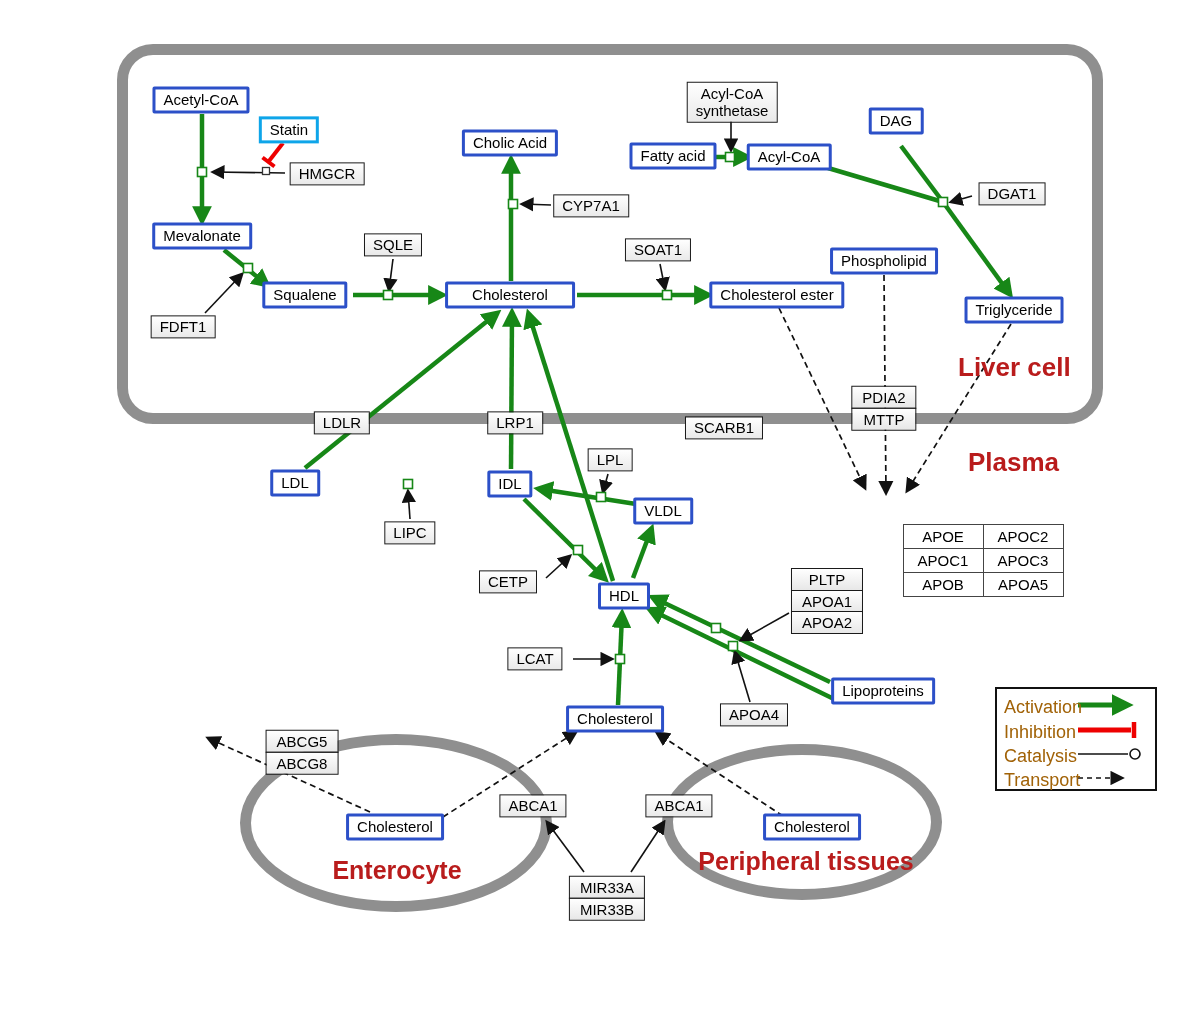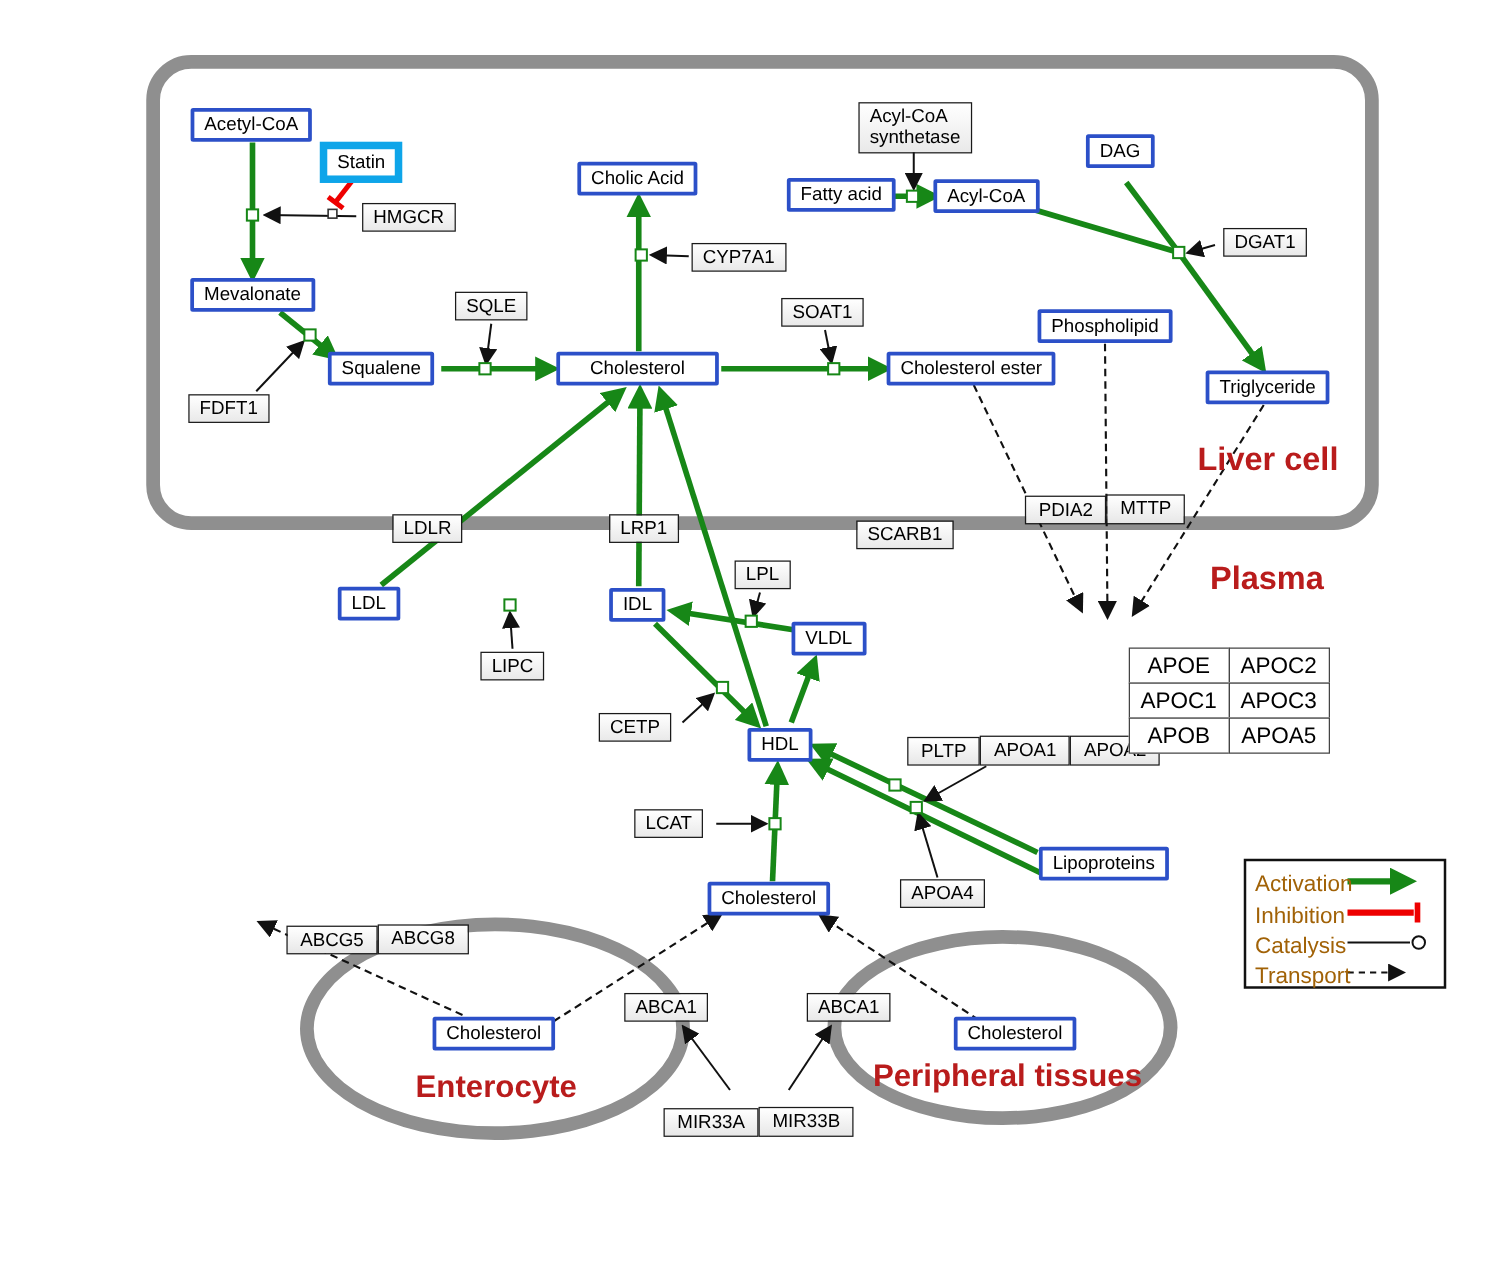--- a/index.html
+++ b/index.html
@@ -3,30 +3,30 @@
 <meta charset="utf-8">
 <style>
   html,body{margin:0;padding:0;background:#fff}
   .canvas{position:relative;width:1200px;height:1013px;font-family:"Liberation Sans",sans-serif;background:#fff;overflow:hidden}
   .region{position:absolute;box-sizing:border-box;border:11px solid #8f8f8f;z-index:1;background:transparent}
   .liver{left:117px;top:44px;width:986px;height:380px;border-radius:36px}
   .ellipse{border-radius:50%}
   .entero{left:240px;top:734px;width:312px;height:178px}
   .periph{left:662px;top:744px;width:280px;height:156px}
   svg.edges{position:absolute;left:0;top:0;z-index:2}
-  .node{position:absolute;transform:translate(-50%,-50%);z-index:3;background:#fff;font-size:15px;line-height:1.15;text-align:left;padding:2px 8px;white-space:nowrap;color:#000}
+  .node{position:absolute;transform:translate(-50%,-50%);z-index:3;background:#fff;font-size:15px;line-height:1.15;text-align:center;padding:2px 8px;white-space:nowrap;color:#000}
   .met{border:3px solid #2c50c8;border-radius:2px}
   .enz{border:1.5px solid #1a1a1a;background:linear-gradient(#ffffff,#e9e9e9)}
-  .red{border:6px solid #0ea5e9}
+  .red{border:3px solid #0ea5e9}
   .wide{padding:2px 24px}
-  .stackbox{position:absolute;transform:translate(-50%,-50%);z-index:3;display:flex;flex-direction:row}
+  .stackbox{position:absolute;transform:translate(-50%,-50%);z-index:3;display:flex;flex-direction:column}
   .srow{border:1.5px solid #1a1a1a;margin-top:-1.5px;background:linear-gradient(#ffffff,#e7e7e7);font-size:15px;padding:2px 10px;text-align:center;white-space:nowrap}
   .srow:first-child{margin-top:0}
   .apotable{position:absolute;transform:translate(-50%,-50%);z-index:3;display:grid;grid-template-columns:80px 80px;background:#fff}
-  .acell{border:1px solid #444;margin:-0.5px;font-size:18px;text-align:center;padding:3px 0;background:#fff}
+  .acell{border:1px solid #444;margin:-0.5px;font-size:15px;text-align:center;padding:3px 0;background:#fff}
   .rlabel{position:absolute;z-index:3;font-weight:bold;color:#b91c1c;white-space:nowrap}
   .big{font-size:26px}
   .mid{font-size:25px;transform:translate(-50%,-50%)}
   .legendbox{position:absolute;left:995px;top:687px;width:162px;height:104px;border:2.5px solid #111;z-index:1;background:#fff;box-sizing:border-box}
   .llabel{position:absolute;z-index:3;font-size:18px;color:#a16207;white-space:nowrap}
 </style>
 </head>
 <body>
 
 <div class="canvas">

